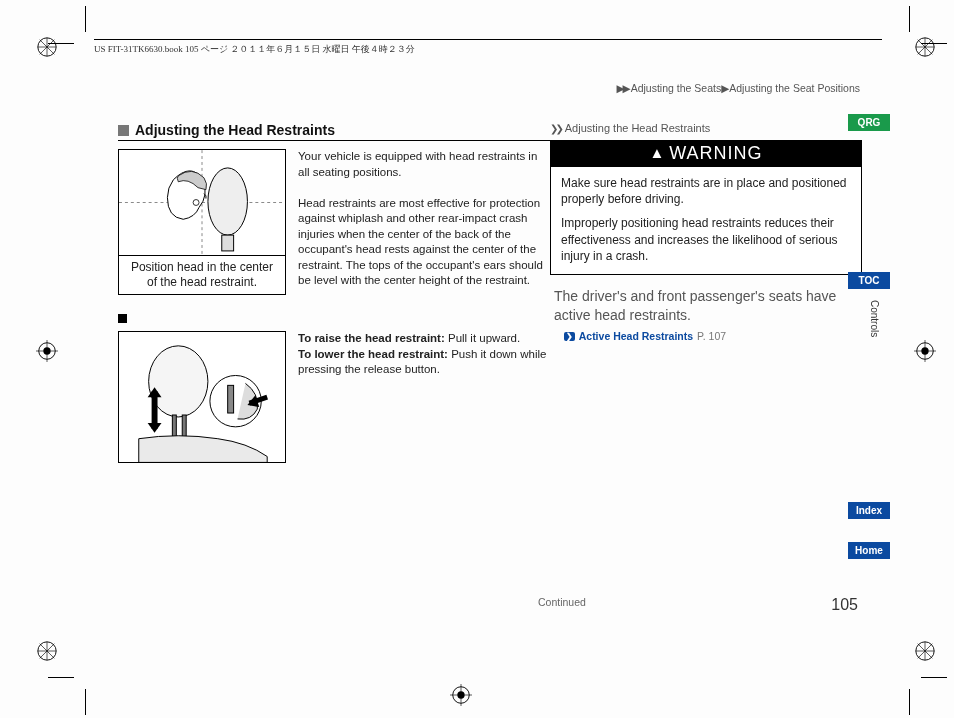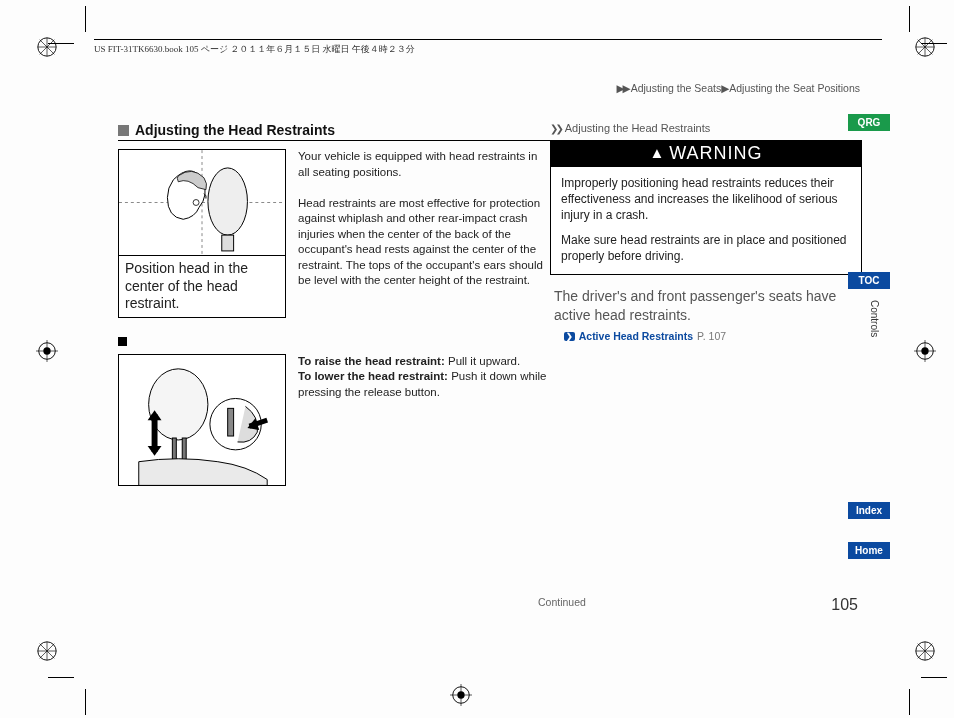--- a/index.html
+++ b/index.html
@@ -71,21 +71,21 @@
     margin-bottom: 8px;
   }
   h2.section .sq { display:inline-block; width:11px; height:11px; background:#777; margin-right:6px; vertical-align:-1px;}
 
   .row1 { display:flex; gap: 12px; margin-bottom: 16px;}
   .fig {
     border: 1px solid #000; width: 168px;
     background: #fff;
   }
   .fig .art { height: 106px; border-bottom:1px solid #000; position:relative; overflow:hidden;}
-  .fig .fig-caption { font-size: 14px; padding: 4px 6px; line-height:1.25;}
+  .fig .fig-caption { font-size: 12px; text-align:center; padding: 4px 6px; line-height:1.25;}
   .para { font-size: 11.5px; line-height: 1.35; }
 
   h3.sub {
     font-size: 12px; font-weight: bold; color:#000;
     margin: 2px 0 6px;
   }
   h3.sub .sq { display:inline-block; width:9px; height:9px; background:#000; margin-right:4px; vertical-align:-1px;}
 
   .row2 { display:flex; gap: 12px; }
   .fig2 {
@@ -273,22 +273,22 @@
     <div class="col-right">
       <div class="rightnote">
         <span class="chev">❯❯</span><span>Adjusting the Head Restraints</span>
       </div>
 
       <div class="warning-box">
         <div class="warning-head">
           <span class="tri">▲</span><span>WARNING</span>
         </div>
         <div class="warning-body">
+          <p>Make sure head restraints are in place and positioned properly before driving.</p>
           <p>Improperly positioning head restraints reduces their effectiveness and increases the likelihood of serious injury in a crash.</p>
-          <p>Make sure head restraints are in place and positioned properly before driving.</p>
         </div>
       </div>
 
       <div class="sidenote">The driver's and front passenger's seats have active head restraints.</div>
       <div style="padding:4px 4px 0 14px">
         <a class="reflink">
           <span class="icon">❯</span><span>Active Head Restraints</span><span class="pg">P. 107</span>
         </a>
       </div>
     </div>

